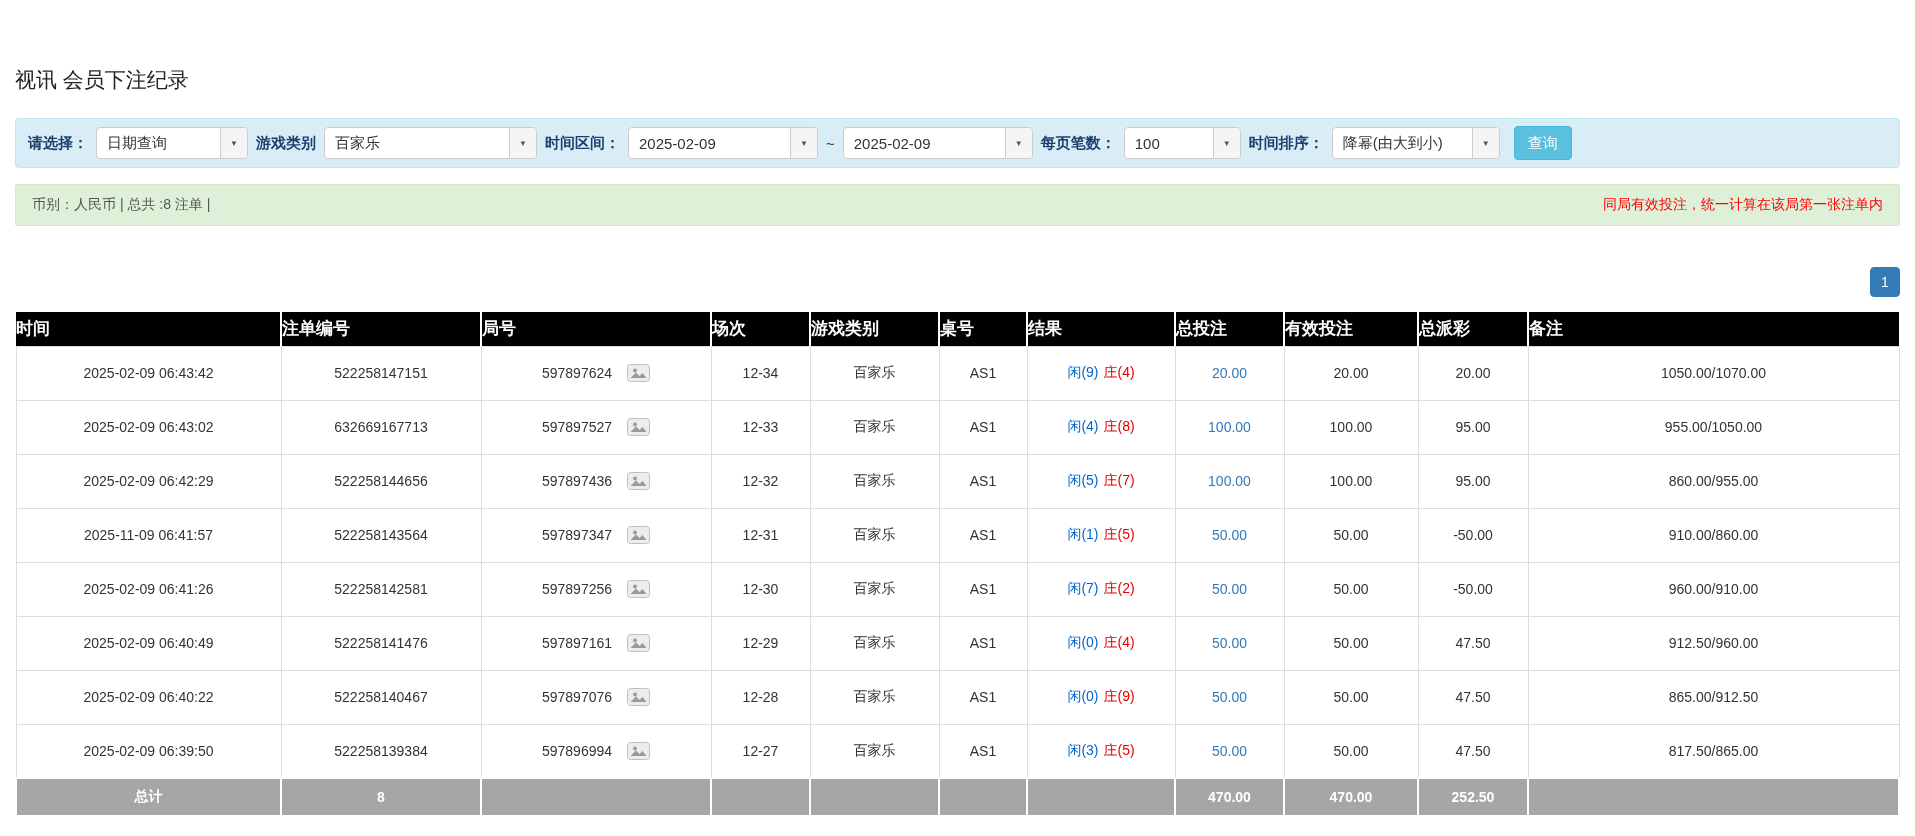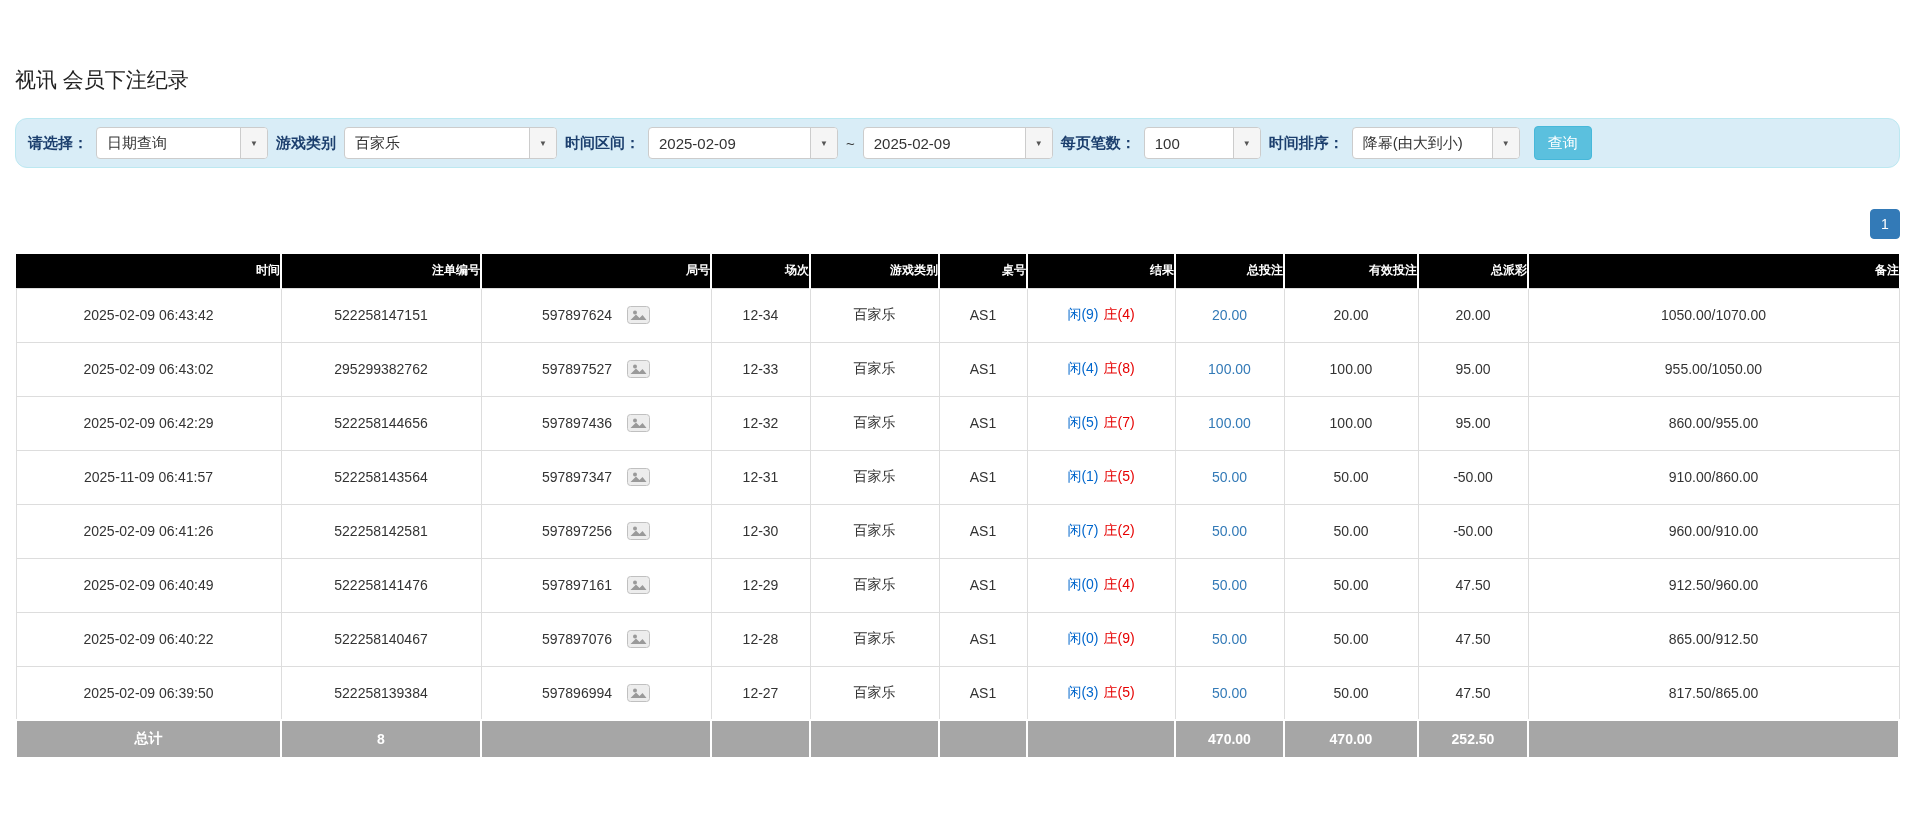--- a/index.html
+++ b/index.html
@@ -12,39 +12,39 @@
 
   .page-title {
     font-size:21px; font-weight:400; color:#222;
     padding:26px 0 0 0; line-height:28px;
   }
 
   
   .filter-bar {
     margin-top:24px;
     background:var(--filter-bar-bg,#d9edf7);
-    border:1px solid #bce8f1; border-radius:12px;
+    border:1px solid #bce8f1; border-radius:4px;
     height:50px; display:flex; align-items:center; gap:8px; padding:0 12px;
     white-space:nowrap;
   }
   .flabel { color:#1c3f6e; font-weight:bold; font-size:15px; }
   .combo {
     background:#fff; border:1px solid #ccc; border-radius:4px; height:32px;
     display:flex; align-items:stretch; cursor:pointer; overflow:hidden;
   }
   .combo-text {
     padding:0 10px; flex:1; font-size:15px; color:#333;
     display:flex; align-items:center; overflow:hidden;
   }
   .combo-caret {
     width:27px; border-left:1px solid #ccc; background:#f5f5f5;
     display:flex; align-items:center; justify-content:center;
     color:#555; font-size:8px;
   }
-  .w-query { width:172px;gap:30px; }
+  .w-query { width:152px;gap:30px; }
   .w-game  { width:213px; }
   .w-date  { width:190px; }
   .w-size  { width:117px; }
   .w-sort  { width:168px; }
   .tilde { color:#333; font-size:15px; }
   .search-btn {
     background:var(--search-button-bg,#5bc0de); border:1px solid #46b8da;
     color:#fff; border-radius:4px; height:34px; padding:0 13px;
     font-size:15px; cursor:pointer; margin-left:6px;
     font-family:inherit;
@@ -69,21 +69,21 @@
     display:flex; align-items:center; justify-content:center;
     font-size:14px; cursor:pointer;
   }
 
   
   table.records {
     width:100%; border-collapse:collapse; table-layout:fixed; font-size:14px;
   }
   table.records thead th {
     background:var(--header-bg,#000); color:#fff; font-weight:bold;
-    height:34px; text-align:right; font-size:12px;
+    height:34px; text-align:left; font-size:17px;
     border-right:2px solid #fff;
   }
   table.records thead th:last-child { border-right:none; }
   table.records tbody td {
     height:54px; text-align:center; vertical-align:middle;
     border:1px solid #ddd; background:#fff; color:#333;
   }
   .round-wrap { display:inline-flex; align-items:center; gap:15px; }
   .round-icon { display:inline-flex; cursor:pointer; }
   .round-icon svg { display:block; }
@@ -135,20 +135,24 @@
 
     <span class="flabel">时间排序：</span>
     <div class="combo w-sort">
       <span class="combo-text">降幂(由大到小)</span>
       <span class="combo-caret">▼</span>
     </div>
 
     <button class="search-btn">查询</button>
   </div>
 
+  <div class="summary-bar">
+    <span class="summary-left">币别：人民币 | 总共 :8 注单 |</span>
+    <span class="summary-right">同局有效投注，统一计算在该局第一张注单内</span>
+  </div>
 
   <div class="pagination">
     <span class="page-btn">1</span>
   </div>
 
   <table class="records">
     <colgroup>
       <col style="width:265px">
         <col style="width:200px">
         <col style="width:230px">
@@ -194,21 +198,21 @@
           <td>百家乐</td>
           <td>AS1</td>
           <td><span class="result-player">闲(9)</span><span class="result-banker">庄(4)</span></td>
           <td><span class="bet-link">20.00</span></td>
           <td>20.00</td>
           <td>20.00</td>
           <td>1050.00/1070.00</td>
         </tr>
         <tr>
           <td>2025-02-09 06:43:02</td>
-          <td>295299382762</td>
+          <td>632669167713</td>
           <td><span class="round-wrap">
               <span>597897527</span>
               <span class="round-icon">
                 <svg width="23" height="18" viewBox="0 0 23 18">
                   <rect x="0.5" y="0.5" width="22" height="17" rx="3" fill="#ededed" stroke="#c0c0c0"></rect>
                   <circle cx="8" cy="6.5" r="2" fill="#9a9a9a"></circle>
                   <path d="M3.5 14 L9 8.5 L12.5 12 L15.5 9 L19.5 14 Z" fill="#9a9a9a"></path>
                 </svg>
               </span>
             </span></td>

